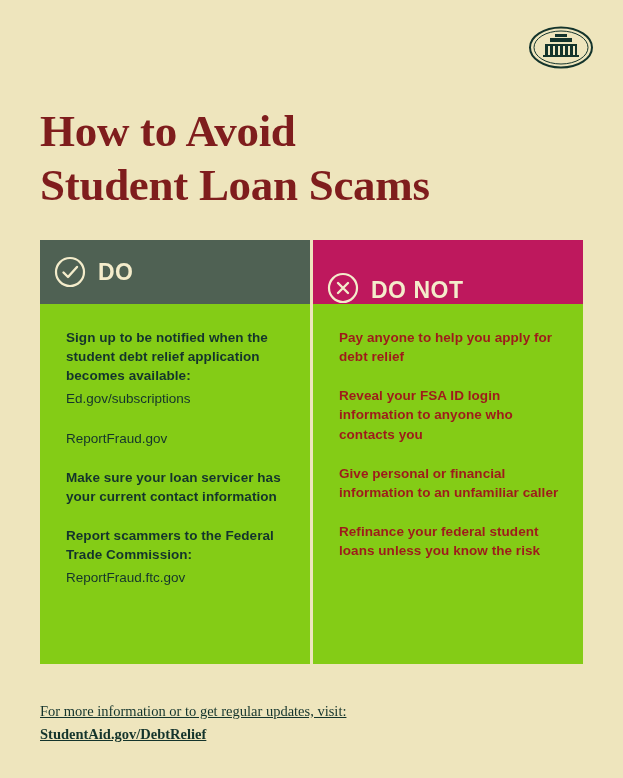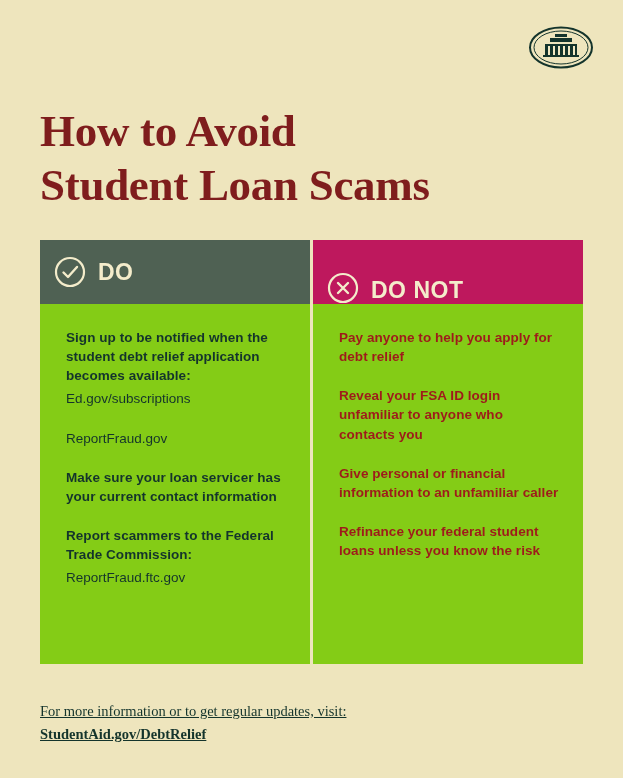--- a/index.html
+++ b/index.html
@@ -183,21 +183,21 @@
             <path d="M11 11 L21 21 M21 11 L11 21" fill="none" stroke="#f4eccb" stroke-width="2.4" stroke-linecap="round"></path>
           </svg>
         </span>
         <span class="col-header-label">DO NOT</span>
       </div>
       <div class="col-body">
         <div class="entry">
           <div class="entry-heading">Pay anyone to help you apply for debt relief</div>
         </div>
         <div class="entry">
-          <div class="entry-heading">Reveal your FSA ID login unfamiliar to anyone who contacts you</div>
+          <div class="entry-heading">Reveal your FSA ID login information to anyone who contacts you</div>
         </div>
         <div class="entry">
           <div class="entry-heading">Give personal or financial information to an unfamiliar caller</div>
         </div>
         <div class="entry">
           <div class="entry-heading">Refinance your federal student loans unless you know the risk</div>
         </div>
       </div>
     </div>
 

